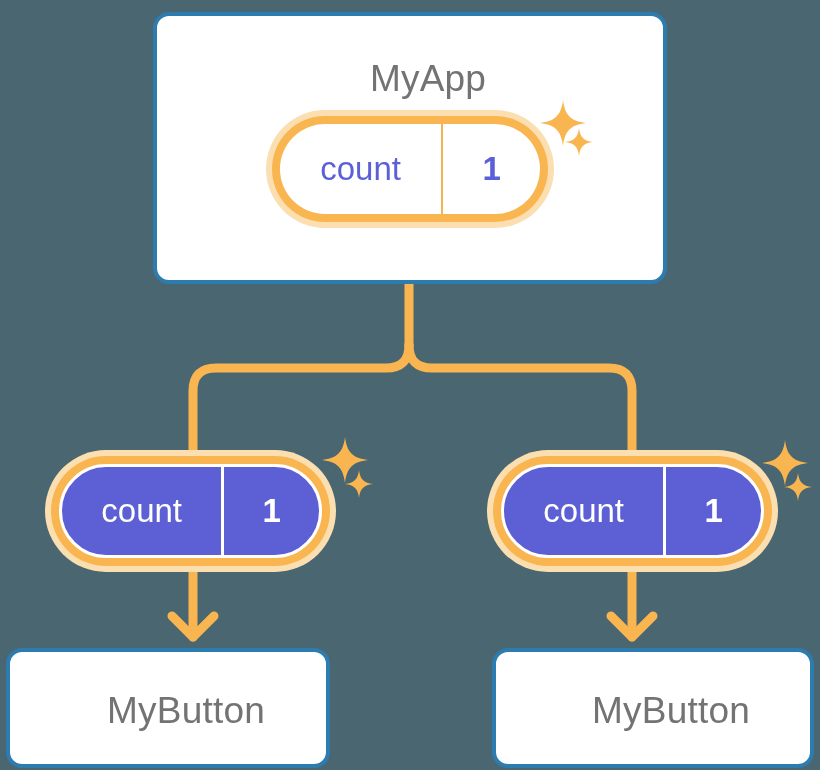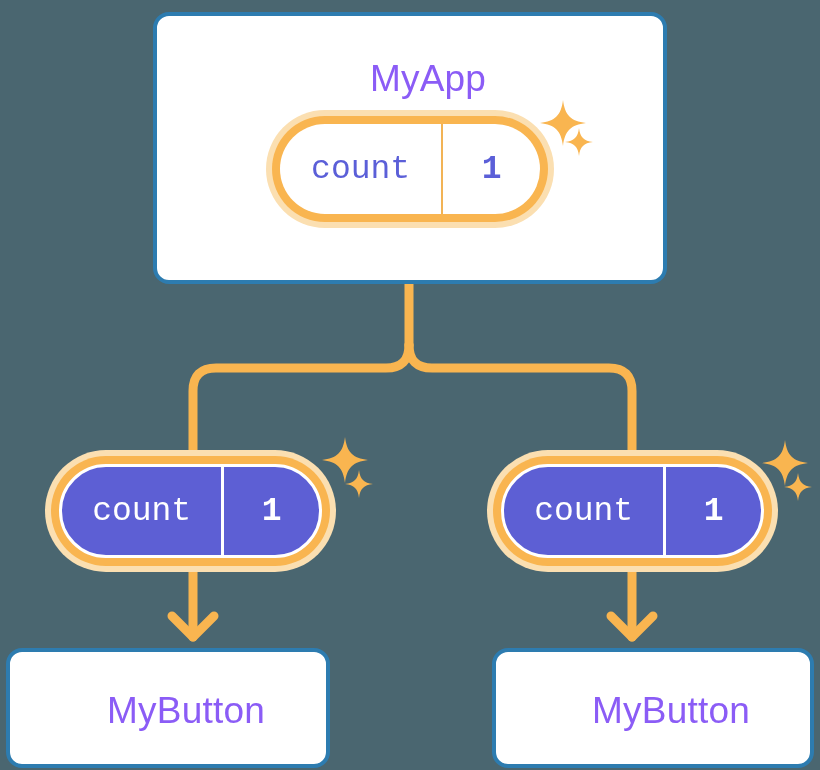--- a/index.html
+++ b/index.html
@@ -34,39 +34,38 @@
     border: 4px solid #2d7cb0;
     border-radius: 16px;
     box-sizing: border-box;
     z-index: 2;
   }
   .card-title {
     position: absolute;
     left: 0;
     right: 0;
     text-align: center;
-    color: #8b5cf6;
+    color: #737373;
     font-size: 37px;
     font-weight: 400;
     letter-spacing: 0.2px;
     white-space: nowrap;
     margin-left: 36px;
   }
 
   
   .pill {
     position: absolute;
     box-sizing: border-box;
     border-radius: 999px;
     background: #fbdfb1;
     display: flex;
     align-items: center;
     justify-content: center;
     z-index: 3;
-    font-family: Liberation Mono, monospace;
   }
   .pill-ring {
     position: absolute;
     left: 6px; top: 6px; right: 6px; bottom: 6px;
     border-radius: 999px;
     background: #f9b550;
   }
   .pill-inner {
     position: absolute;
     left: 14px; top: 14px; right: 14px; bottom: 14px;

